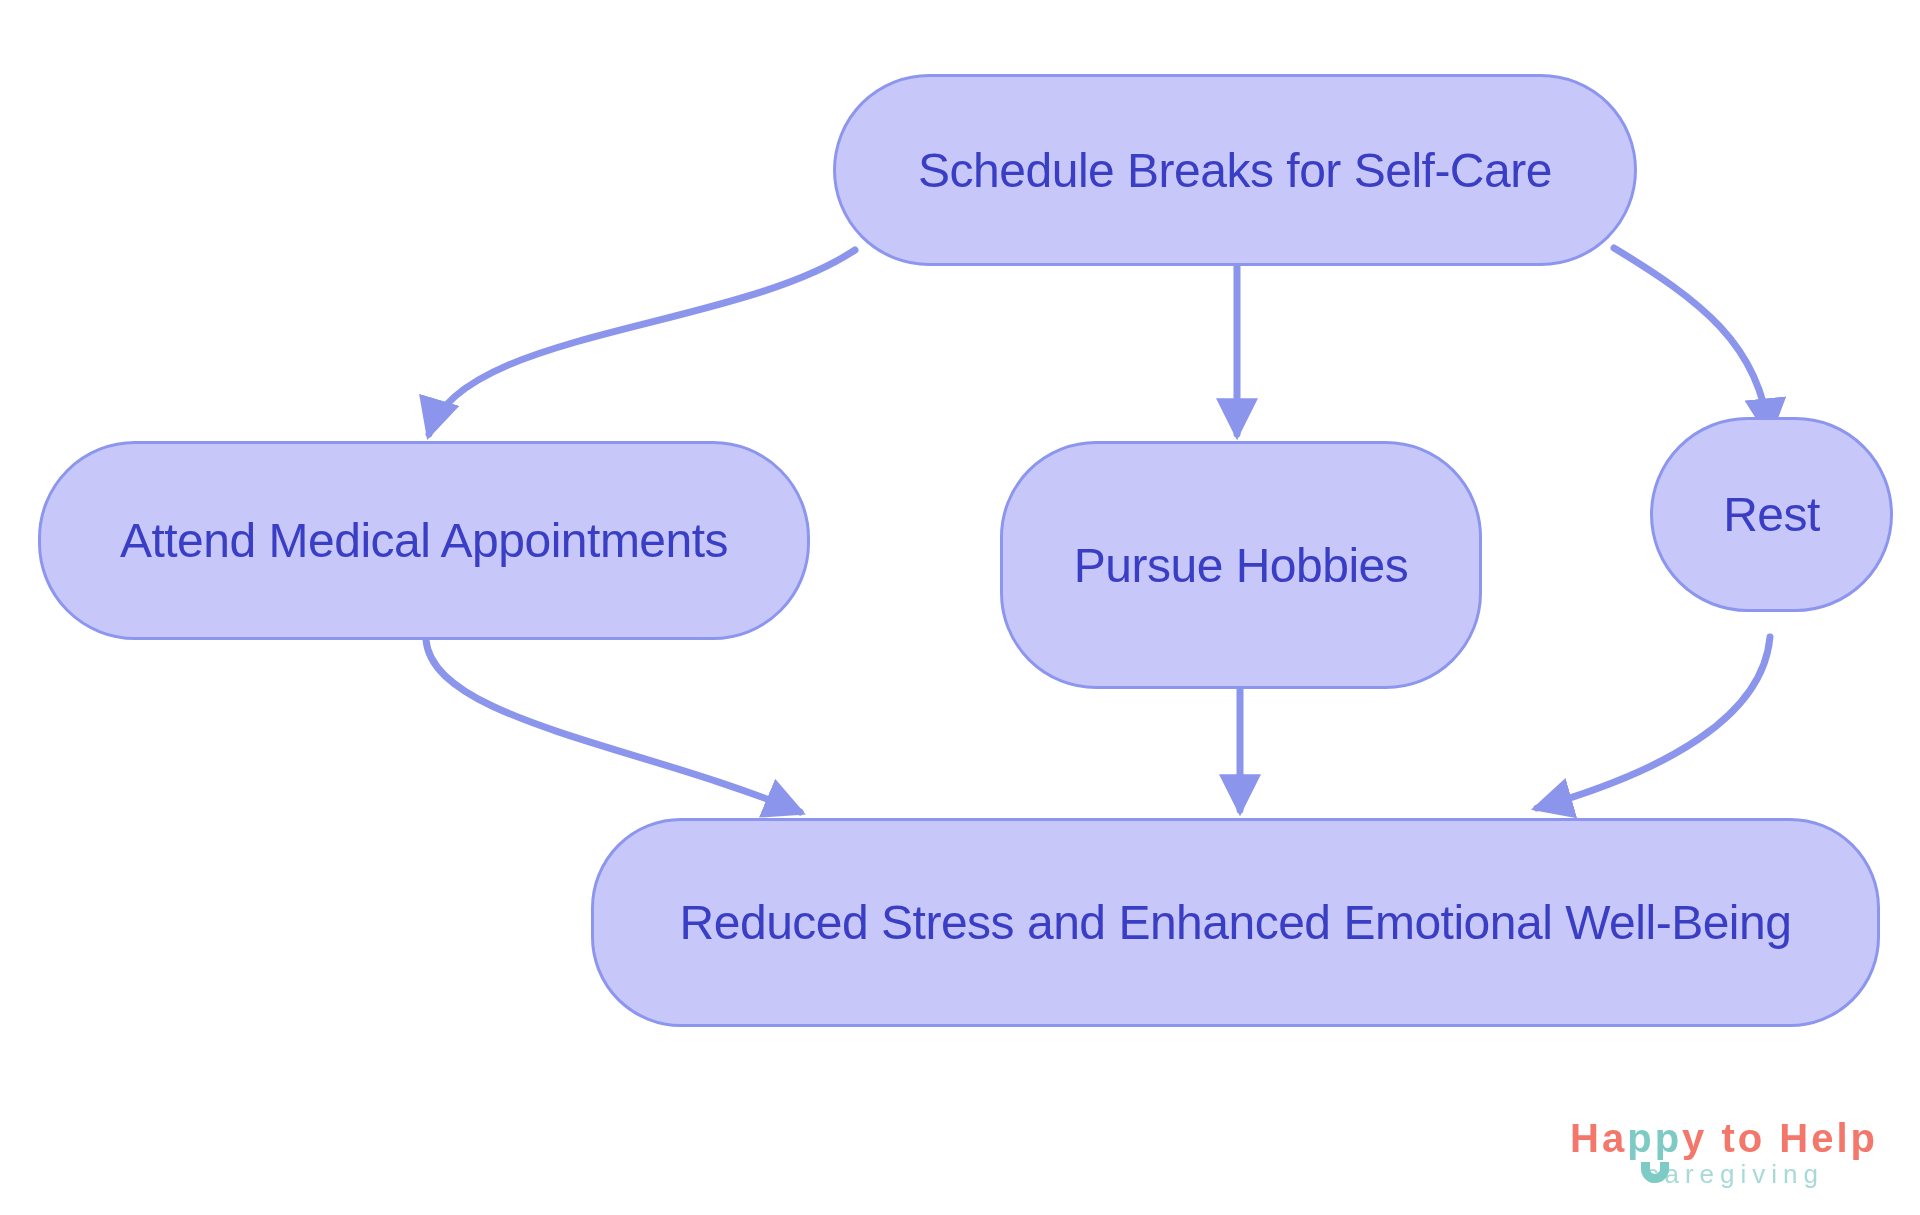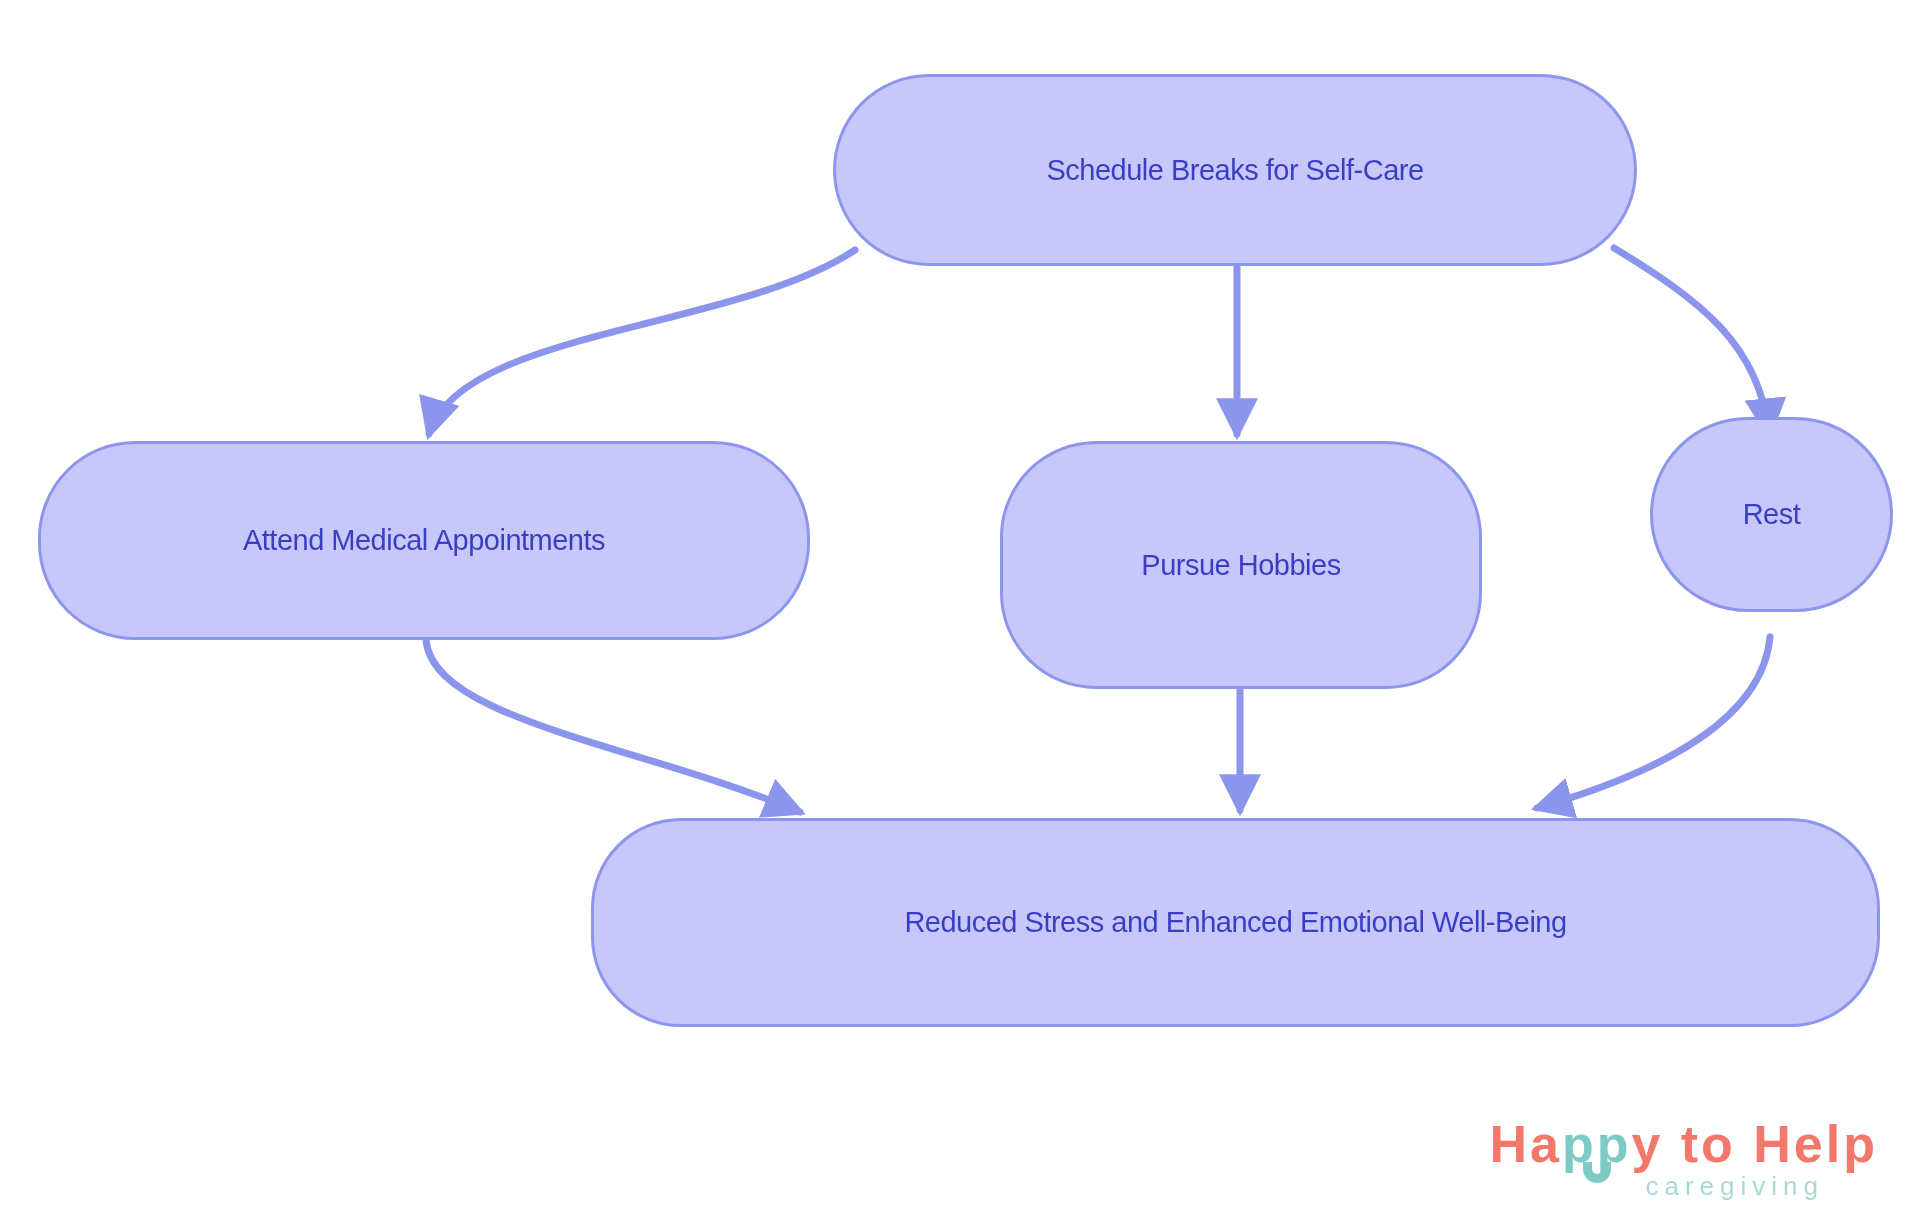--- a/index.html
+++ b/index.html
@@ -23,42 +23,42 @@
   .canvas{position:absolute;inset:0;}
   svg.edges{position:absolute;left:0;top:0;width:1920px;height:1215px;}
   .node{
     position:absolute;
     background:var(--node-fill);
     border:3px solid var(--node-border);
     display:flex;
     align-items:center;
     justify-content:center;
     color:var(--node-text);
-    font-size:29px;
+    font-size:48px;
     letter-spacing:-0.5px;
     white-space:nowrap;
   }
   .node-schedule{left:833px;top:74px;width:804px;height:192px;border-radius:96px;}
   .node-attend{left:38px;top:441px;width:772px;height:199px;border-radius:97px;}
   .node-hobbies{left:1000px;top:441px;width:482px;height:248px;border-radius:96px;}
   .node-rest{left:1650px;top:417px;width:243px;height:195px;border-radius:100px;}
   .node-outcome{left:591px;top:818px;width:1289px;height:209px;border-radius:90px;}
 
   .logo{
     position:absolute;
     right:42px;
     top:1118px;
     display:flex;
     flex-direction:column;
     align-items:flex-end;
     line-height:1;
   }
   .logo-main{
     font-weight:bold;
-    font-size:52px;
+    font-size:40px;
     letter-spacing:3px;
     white-space:nowrap;
   }
   .logo-coral{color:var(--logo-coral);}
   .logo-teal{color:var(--logo-teal);}
   .pp-wrap{position:relative;display:inline-block;}
   .smile{
     position:absolute;
     left:50%;
     transform:translateX(-50%);

